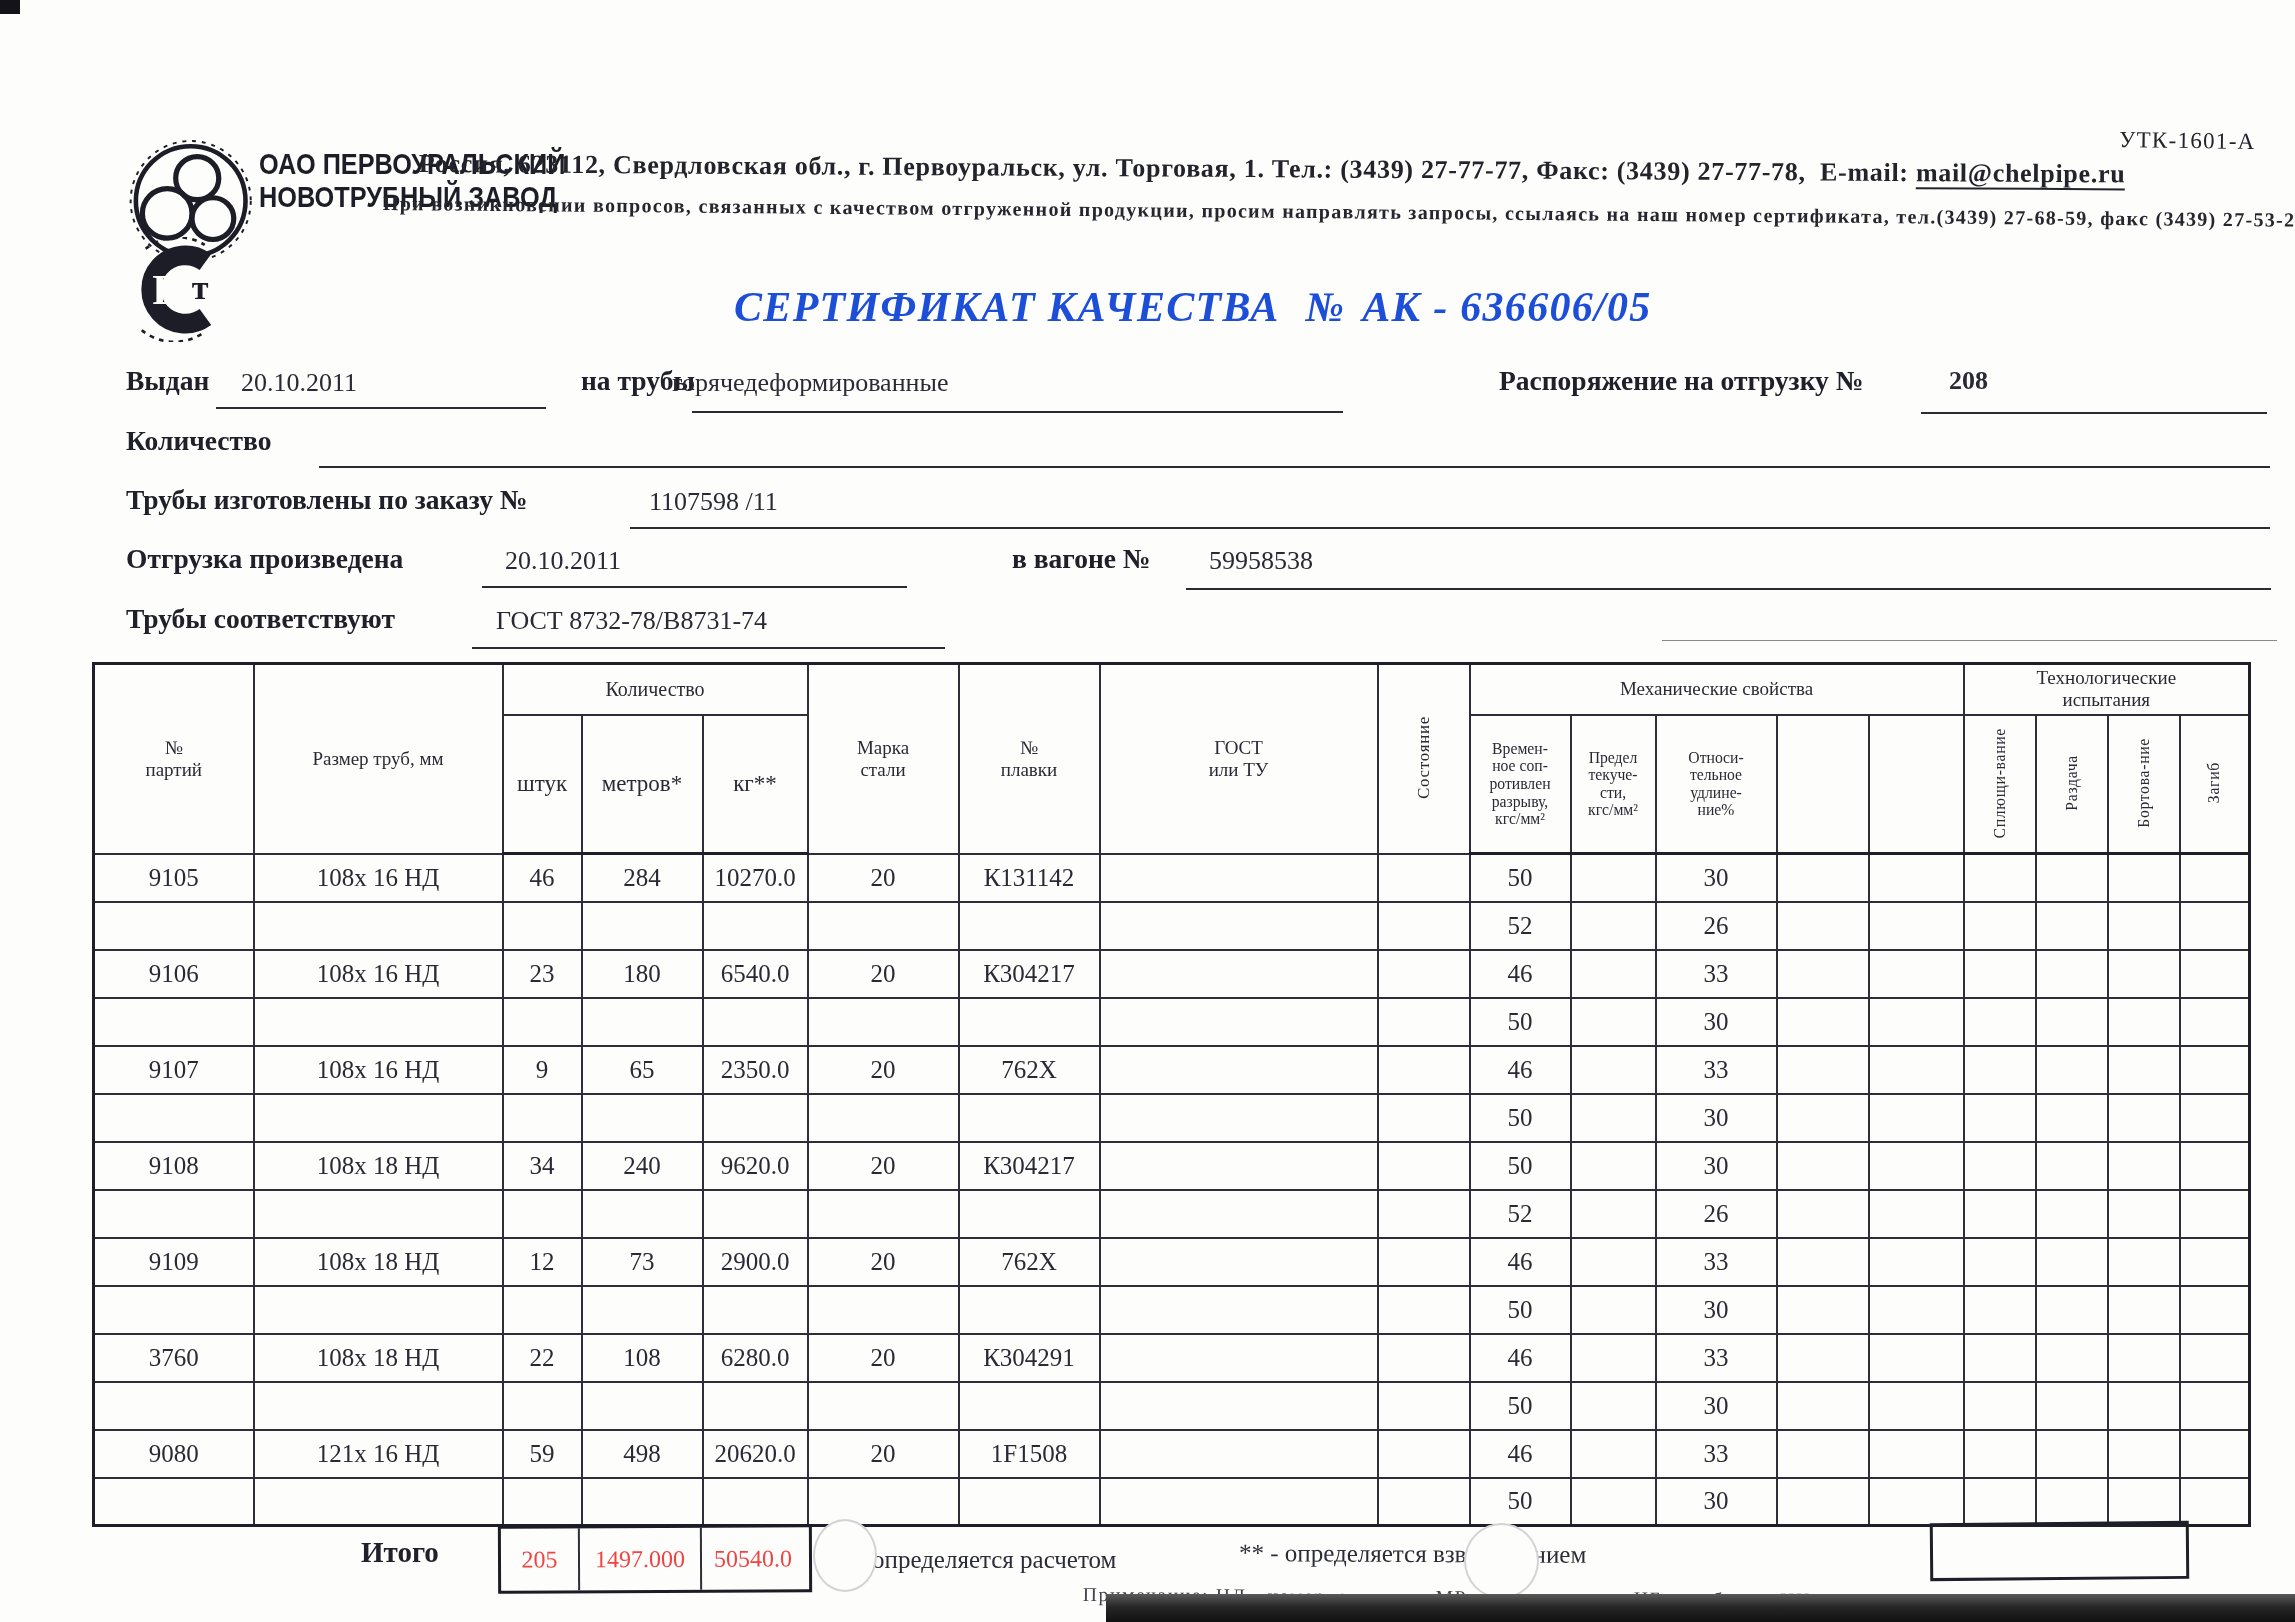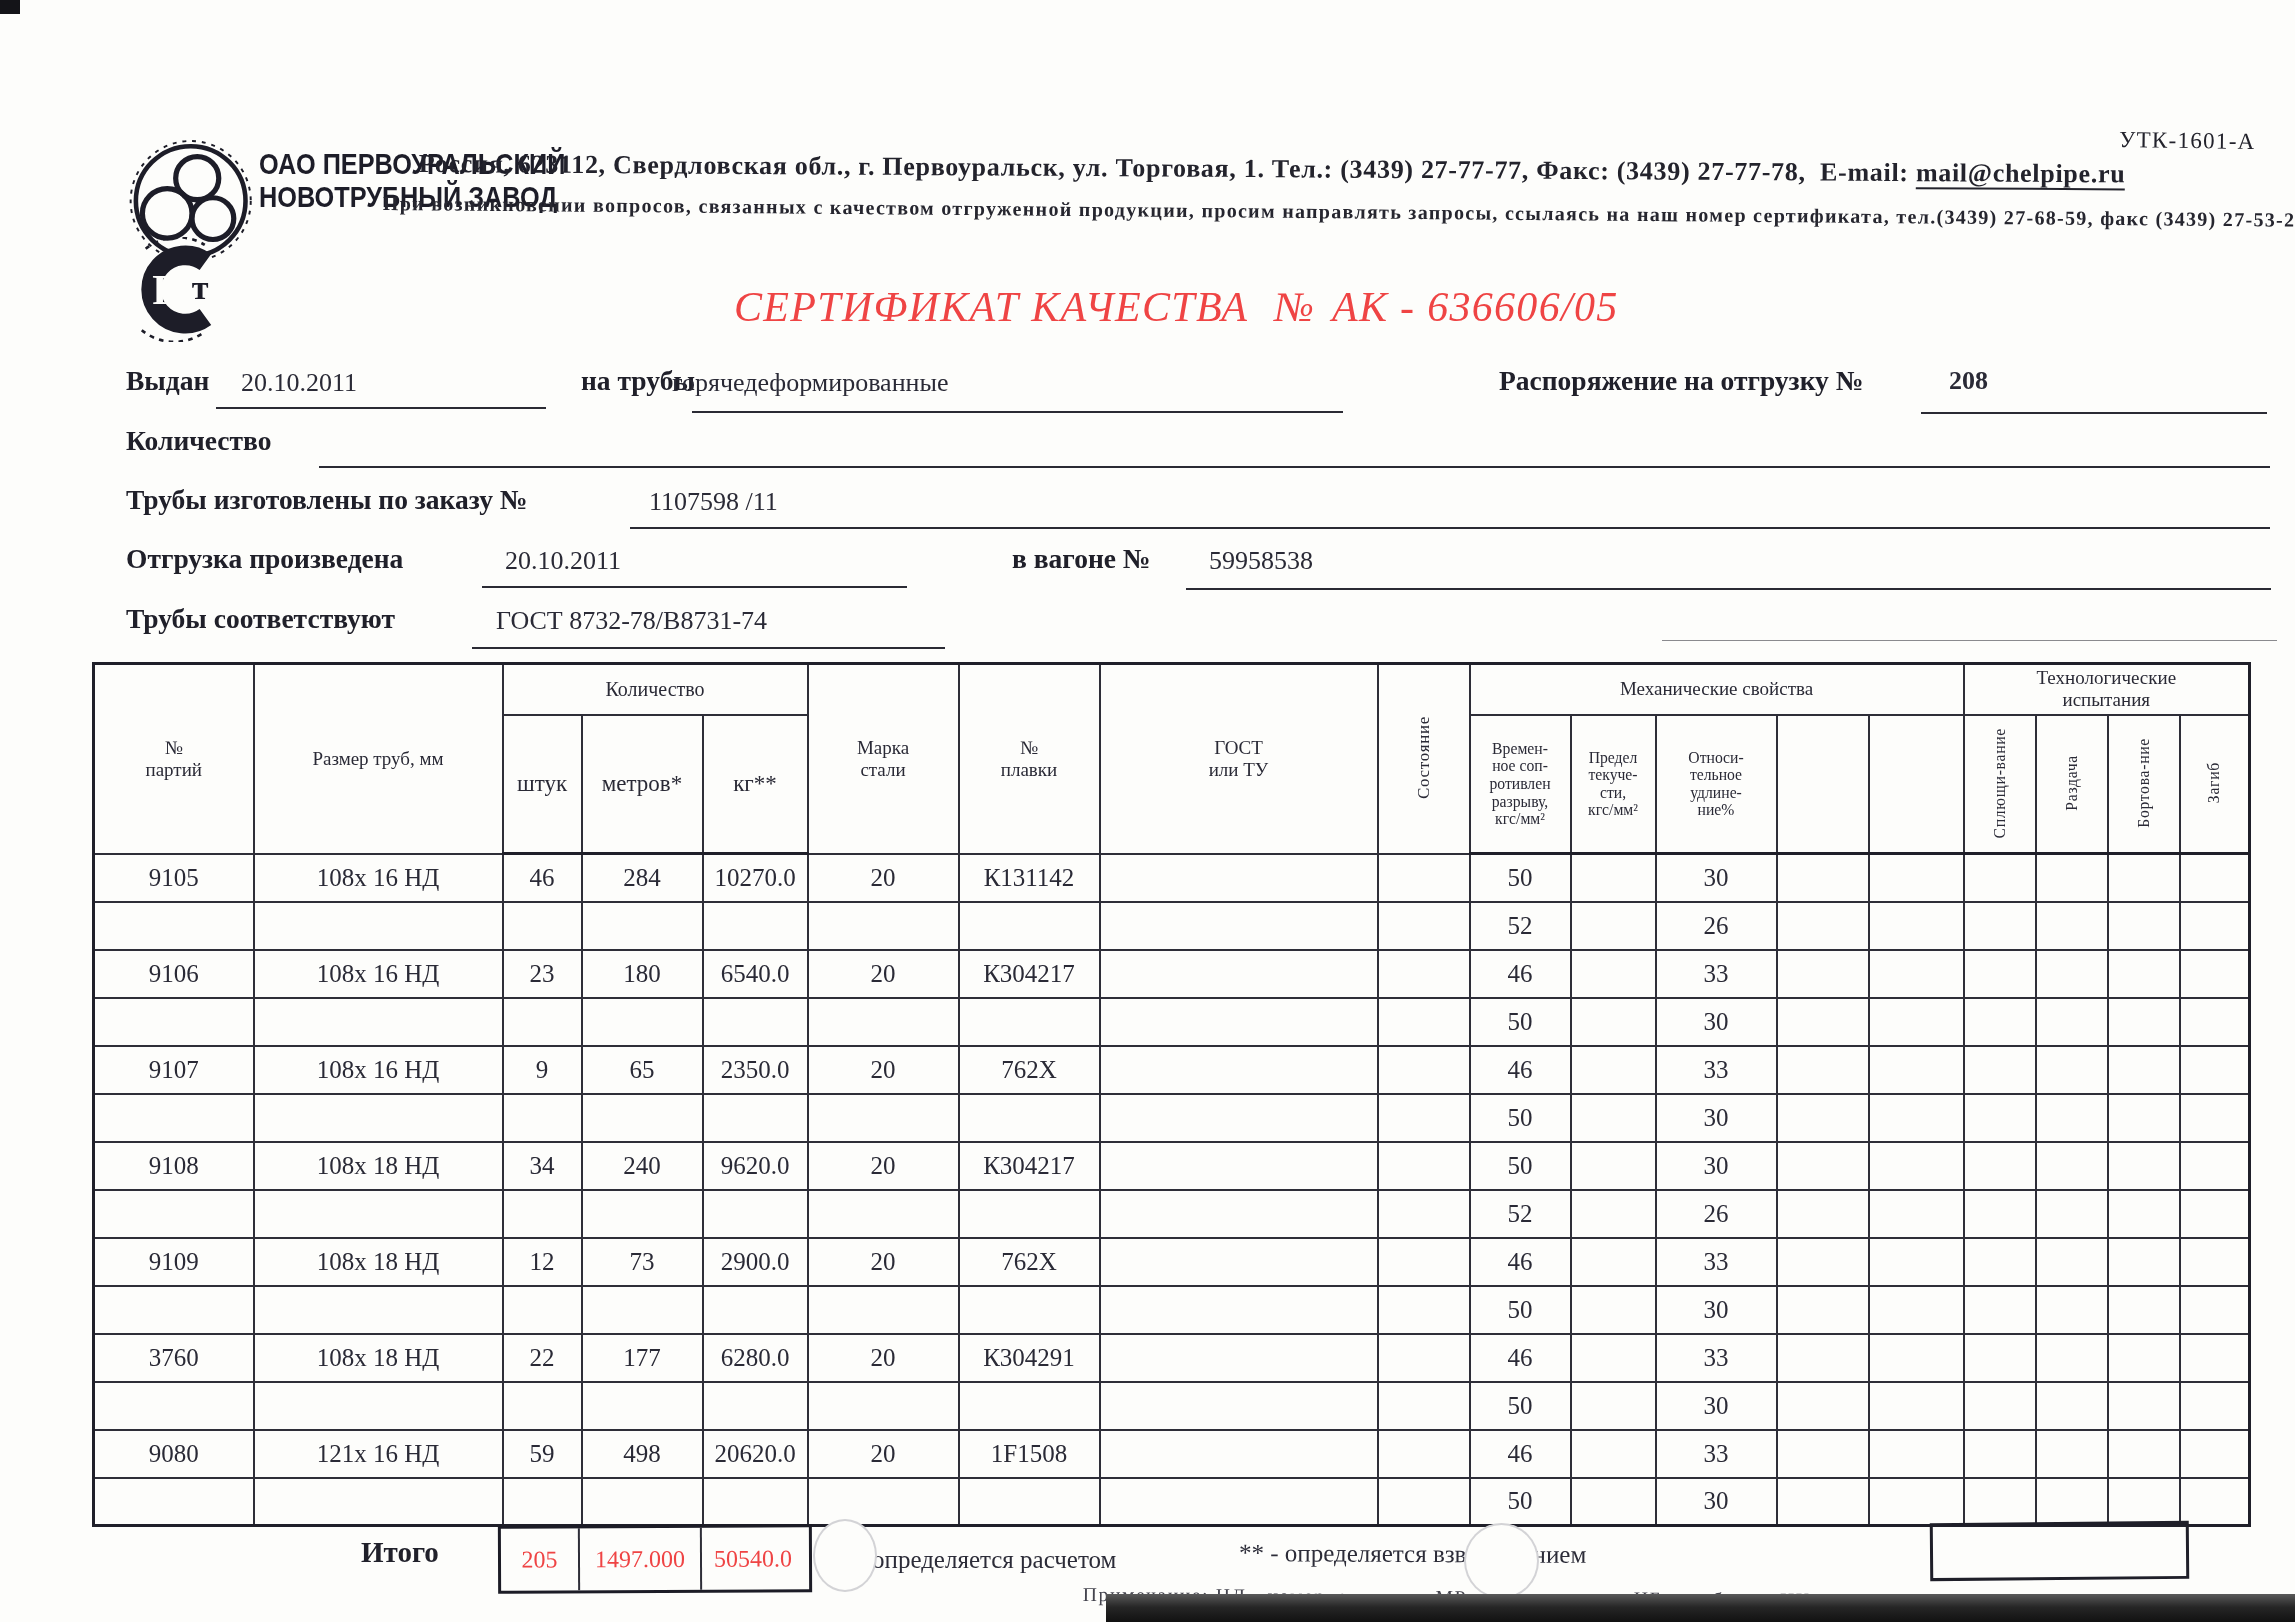--- a/index.html
+++ b/index.html
@@ -7,21 +7,21 @@
         font-family:"Liberation Serif","DejaVu Serif",serif;color:#23232c;}
   .abs{position:absolute;}
   .corner-mark{position:absolute;left:0;top:0;width:19.6px;height:14.4px;background:#141418;}
   
   .org{position:absolute;left:259px;top:148px;font-family:"Liberation Sans","DejaVu Sans",sans-serif;
        font-weight:bold;font-size:29.4px;line-height:1.12;letter-spacing:0px;transform:scaleX(.86);transform-origin:left top;color:#1d1d28;}
   .addr{position:absolute;left:419px;top:149px;width:1832px;font-weight:bold;font-size:26px;letter-spacing:0.7px;transform:rotate(.35deg);transform-origin:left top;white-space:nowrap;}
   .addr .email{border-bottom:2px solid #23232c;}
   .hnote{position:absolute;left:383px;top:192px;width:1937px;font-weight:bold;font-size:20px;letter-spacing:1.3px;transform:rotate(.5deg);transform-origin:left top;white-space:nowrap;color:#26262f;}
   .form-code{position:absolute;left:2119px;top:128px;font-size:23px;letter-spacing:1.3px;transform:rotate(.8deg);}
-  .title{position:absolute;left:734px;top:283px;font-size:42px;font-weight:normal;font-style:italic;letter-spacing:1.3px;white-space:nowrap;color:#ef4444;}
+  .title{position:absolute;left:734px;top:283px;font-size:42px;font-weight:bold;font-style:italic;letter-spacing:1.3px;white-space:nowrap;color:#1d4ed8;}
   .title .nsign{margin:0 17px 0 26px;}
   .lbl{position:absolute;font-weight:bold;font-size:27.5px;white-space:nowrap;color:#20202a;}
   .val{position:absolute;font-size:26px;white-space:nowrap;color:#2a2a36;}
   .uline{position:absolute;height:2px;background:#2b2b34;}
   .uline.faint{opacity:.55;height:1.3px;}
   
   table.cert{position:absolute;left:92px;top:662px;width:2154px;border-collapse:collapse;table-layout:fixed;
              border:3.9px solid #1f1f29;}
   table.cert th,table.cert td{border:2px solid #2e2e38;padding:0 2.6px;text-align:center;vertical-align:middle;
              font-weight:normal;color:#2a2a36;overflow:hidden;}
@@ -378,21 +378,21 @@
           <td></td>
           <td></td>
           <td></td>
           <td></td>
           <td></td>
         </tr>
         <tr>
           <td>3760</td>
           <td>108х 18 НД</td>
           <td>22</td>
-          <td>177</td>
+          <td>108</td>
           <td>6280.0</td>
           <td>20</td>
           <td>К304291</td>
           <td></td>
           <td></td>
           <td>46</td>
           <td></td>
           <td>33</td>
           <td></td>
           <td></td>

